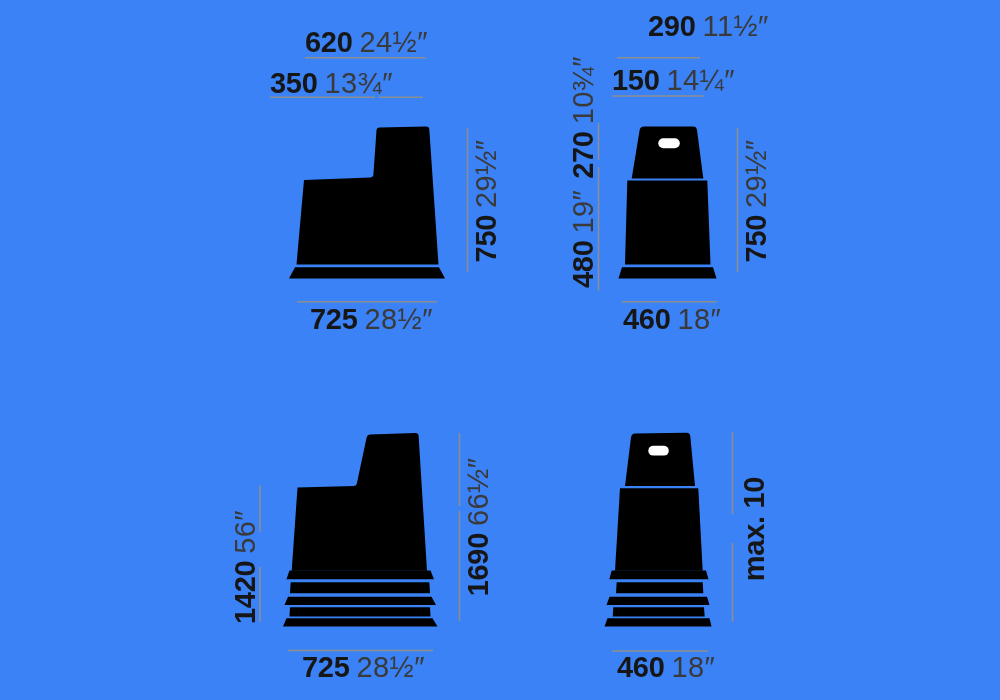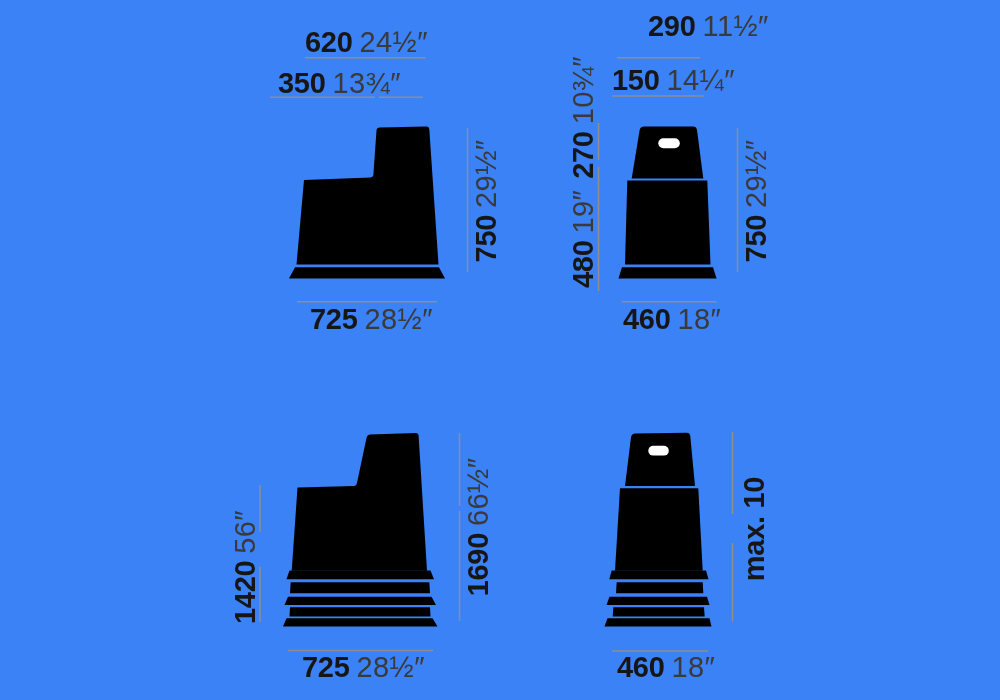--- a/index.html
+++ b/index.html
@@ -75,21 +75,21 @@
 
     <line stroke-width="1.5" x1="297" y1="301.8" x2="437" y2="301.8" stroke="#8e8e8e"></line>
     <line stroke-width="1.5" x1="621.7" y1="301.8" x2="716.7" y2="301.8" stroke="#8e8e8e"></line>
     <line stroke-width="1.5" x1="288" y1="650.5" x2="433" y2="650.5" stroke="#8e8e8e"></line>
     <line stroke-width="1.5" x1="612" y1="651" x2="708" y2="651" stroke="#8e8e8e"></line>
   </svg>
 
   <div class="dim" style="left:305px;top:28px;">
     <span class="m">620</span><span class="i">24½″</span>
   </div>
-  <div class="dim" style="left:270px;top:69px;margin-left:8px;">
+  <div class="dim" style="left:270px;top:69px;">
     <span class="m">350</span><span class="i">13¾″</span>
   </div>
   <div class="dim rot" style="left:486px;top:201px;">
     <span class="m">750</span><span class="i">29½″</span>
   </div>
   <div class="dim" style="left:310px;top:305px;">
     <span class="m">725</span><span class="i">28½″</span>
   </div>
 
   <div class="dim" style="left:617px;top:12px;margin-left:31px;">

